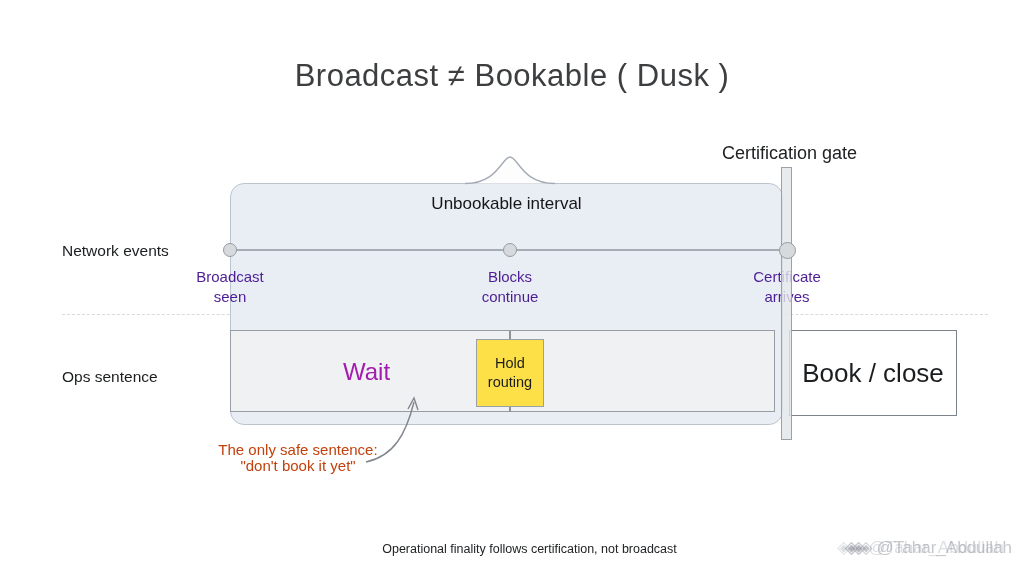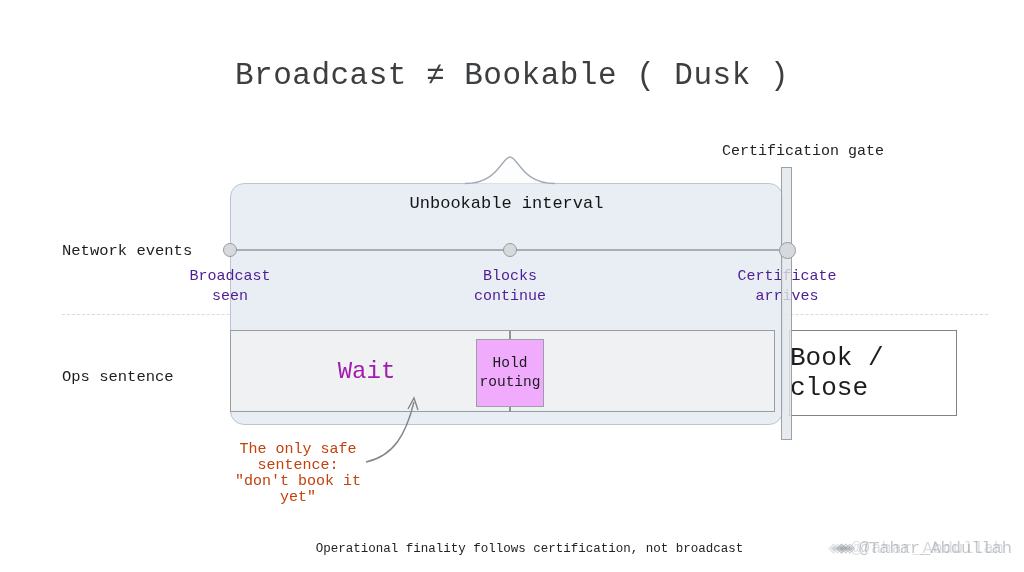--- a/index.html
+++ b/index.html
@@ -1,29 +1,29 @@
 <!DOCTYPE html>
 <html><head>
 <meta charset="utf-8">
 <style>
   * { margin:0; padding:0; box-sizing:border-box; }
   html,body { background:#ffffff; }
   .stage {
     position:relative; width:1024px; height:572px; background:#ffffff;
-    font-family:Liberation Mono, monospace; overflow:hidden;
+    font-family:Liberation Sans, sans-serif; overflow:hidden;
     color:#1d1f21;
   }
   .abs { position:absolute; }
 
   .title {
     left:0; top:58px; width:1024px; text-align:center;
     font-size:31px; font-weight:400; color:#3c3e40; letter-spacing:0.5px;
   }
 
-  .gate-label { left:722px; top:143px; font-size:15px; color:#202224;text-align:center; }
+  .gate-label { left:722px; top:143px; font-size:18px; color:#202224;text-align:center; }
 
   .interval-box {
     left:230px; top:183px; width:553px; height:242px;
     background:#e9eef4; border:1px solid #bcc5cf; border-radius:14px;
     z-index:1;
   }
   .brace { left:465px; top:154px; z-index:2; }
 
   .interval-label {
     left:230px; top:194px; width:553px; text-align:center;
@@ -55,21 +55,21 @@
     left:230px; top:330px; width:545px; height:82px;
     background:#f0f1f2; border:1px solid #979da3; z-index:2;
   }
   .wait-label {
     left:230px; top:358px; width:273px; text-align:center;
     font-size:24px; color:#a21caf; z-index:3;
   }
   .hold-tick { left:509px; width:2px; background:#8d9399; z-index:3; }
   .hold-box {
     left:476px; top:339px; width:68px; height:68px;
-    background:#f0abfc; border:1px solid #9aa0a6; z-index:3;
+    background:#fde047; border:1px solid #9aa0a6; z-index:3;
     display:flex; align-items:center; justify-content:center;
     font-size:14.5px; line-height:19px; text-align:center; white-space:pre-line;
     color:#1b1d1f;
   }
   .book-box {
     left:789px; top:330px; width:168px; height:86px;
     background:#ffffff; border:1px solid #7d838a; z-index:2;
     display:flex; align-items:center; justify-content:center;
     font-size:26px; color:#1b1d1f;
   }

